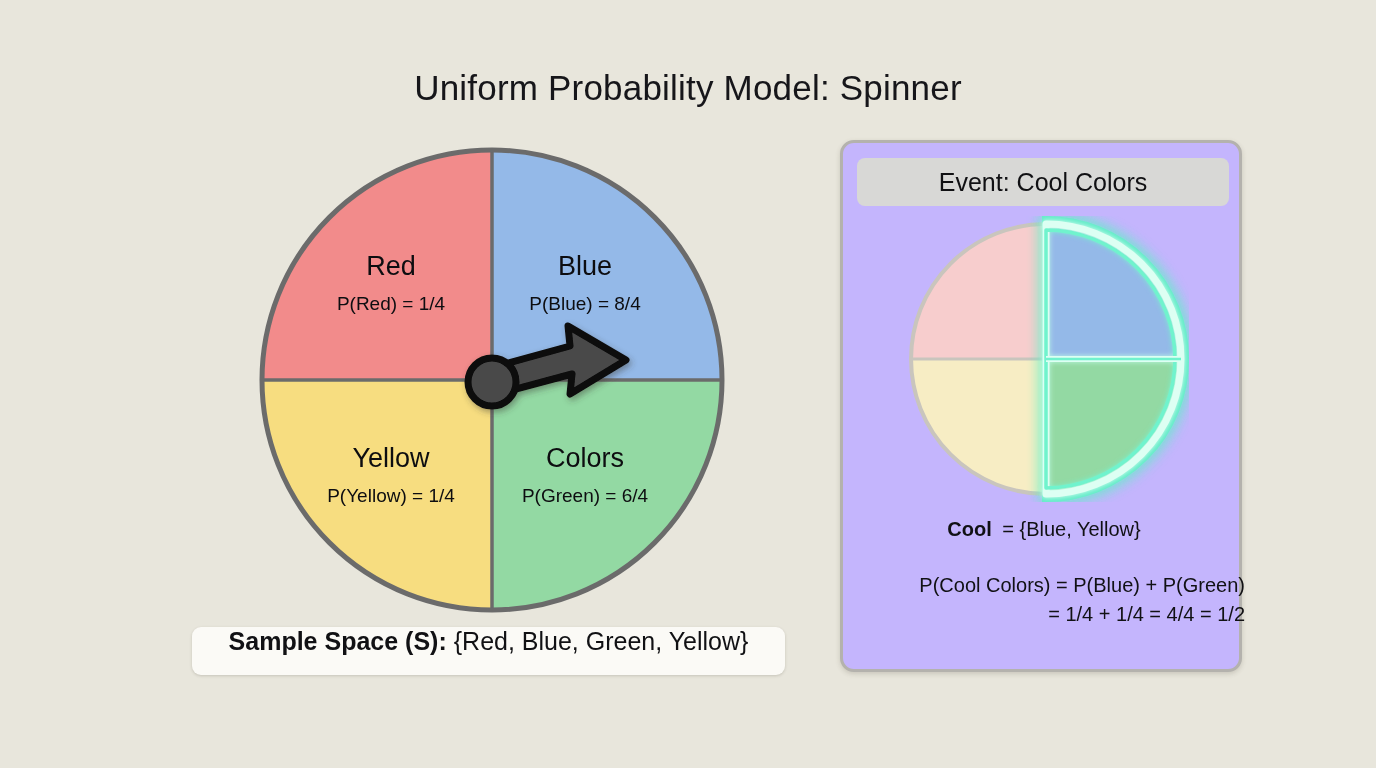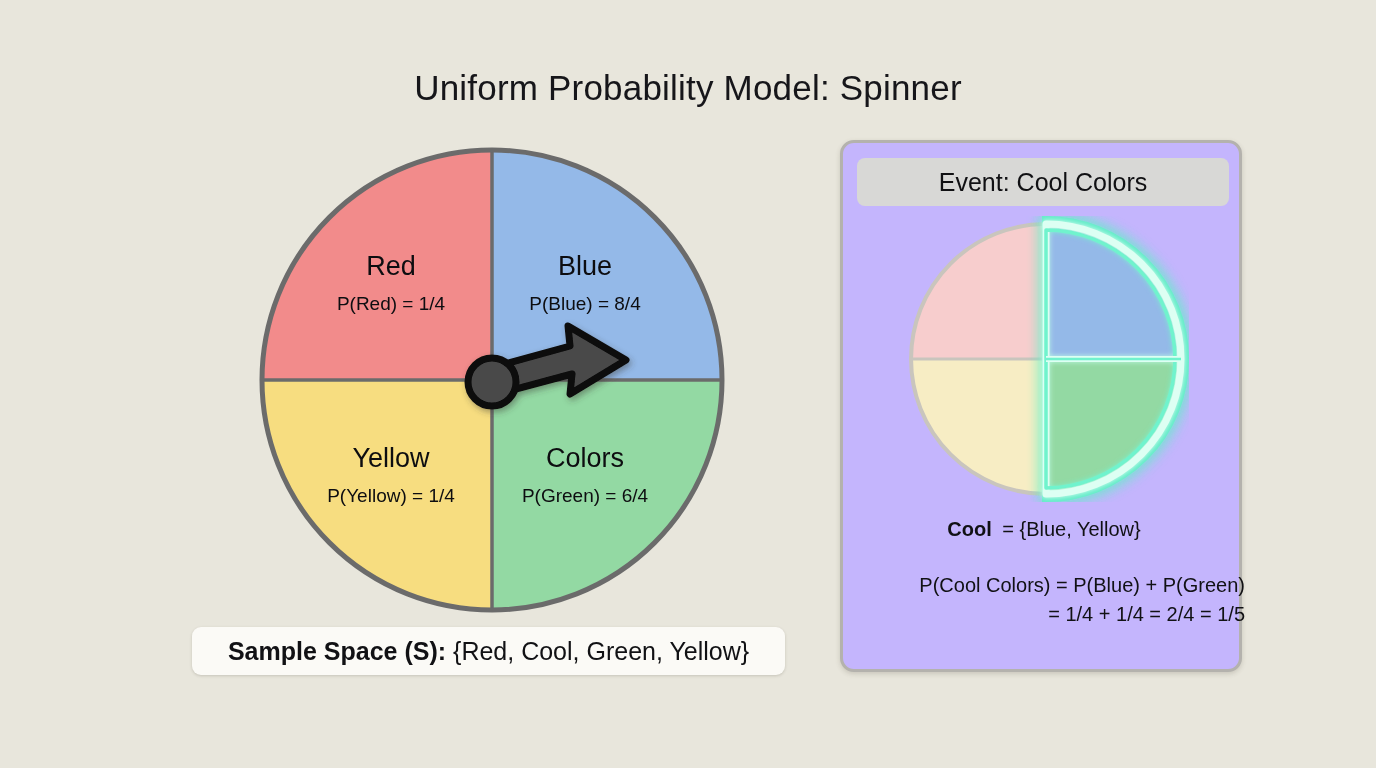--- a/index.html
+++ b/index.html
@@ -74,21 +74,20 @@
   #sample-space-caption {
     position: absolute;
     left: 192px;
     top: 627px;
     width: 593px;
     height: 48px;
     background: #fbfaf6;
     border-radius: 9px;
     box-shadow: 0 1px 3px rgba(80,76,62,.22);
     display: flex;
-    align-items: center;
     justify-content: center;
     white-space: nowrap;
     font-size: 25px;
     color: #111114;
   }
   #sample-space-caption .lbl { font-weight: bold; }
   #sample-space-caption .val { font-weight: normal; margin-left: 7px; }
 
   
   #event-panel {
@@ -198,21 +197,21 @@
       <div class="wedge-prob">P(Yellow) = 1/4</div>
     </div>
     <div class="wedge-label" id="wedge-label-green">
       <div class="wedge-name">Colors</div>
       <div class="wedge-prob">P(Green) = 6/4</div>
     </div>
   </div>
 
   <div id="sample-space-caption">
     <span class="lbl">Sample Space (S):</span>
-    <span class="val">{Red, Cool, Green, Yellow}</span>
+    <span class="val">{Red, Blue, Green, Yellow}</span>
   </div>
 
   <div id="event-panel">
 
     <div id="event-panel-header">Event: Cool Colors</div>
 
     <div id="event-spinner-figure">
       <svg width="286" height="286" viewBox="0 0 286 286">
         <defs>
           <filter id="glowOuter" x="-60%" y="-60%" width="220%" height="220%">
@@ -254,17 +253,17 @@
       </svg>
     </div>
 
     <div id="event-set-line">
       <span class="lbl">Cool</span>
       <span class="val">= {Blue, Yellow}</span>
     </div>
 
     <div id="event-formula">
       <div class="formula-line">P(Cool Colors) = P(Blue) + P(Green)</div>
-      <div class="formula-line">= 1/4 + 1/4 = 2/4 = 1/5</div>
+      <div class="formula-line">= 1/4 + 1/4 = 4/4 = 1/2</div>
     </div>
 
   </div>
 </div>
 
 </body></html>

